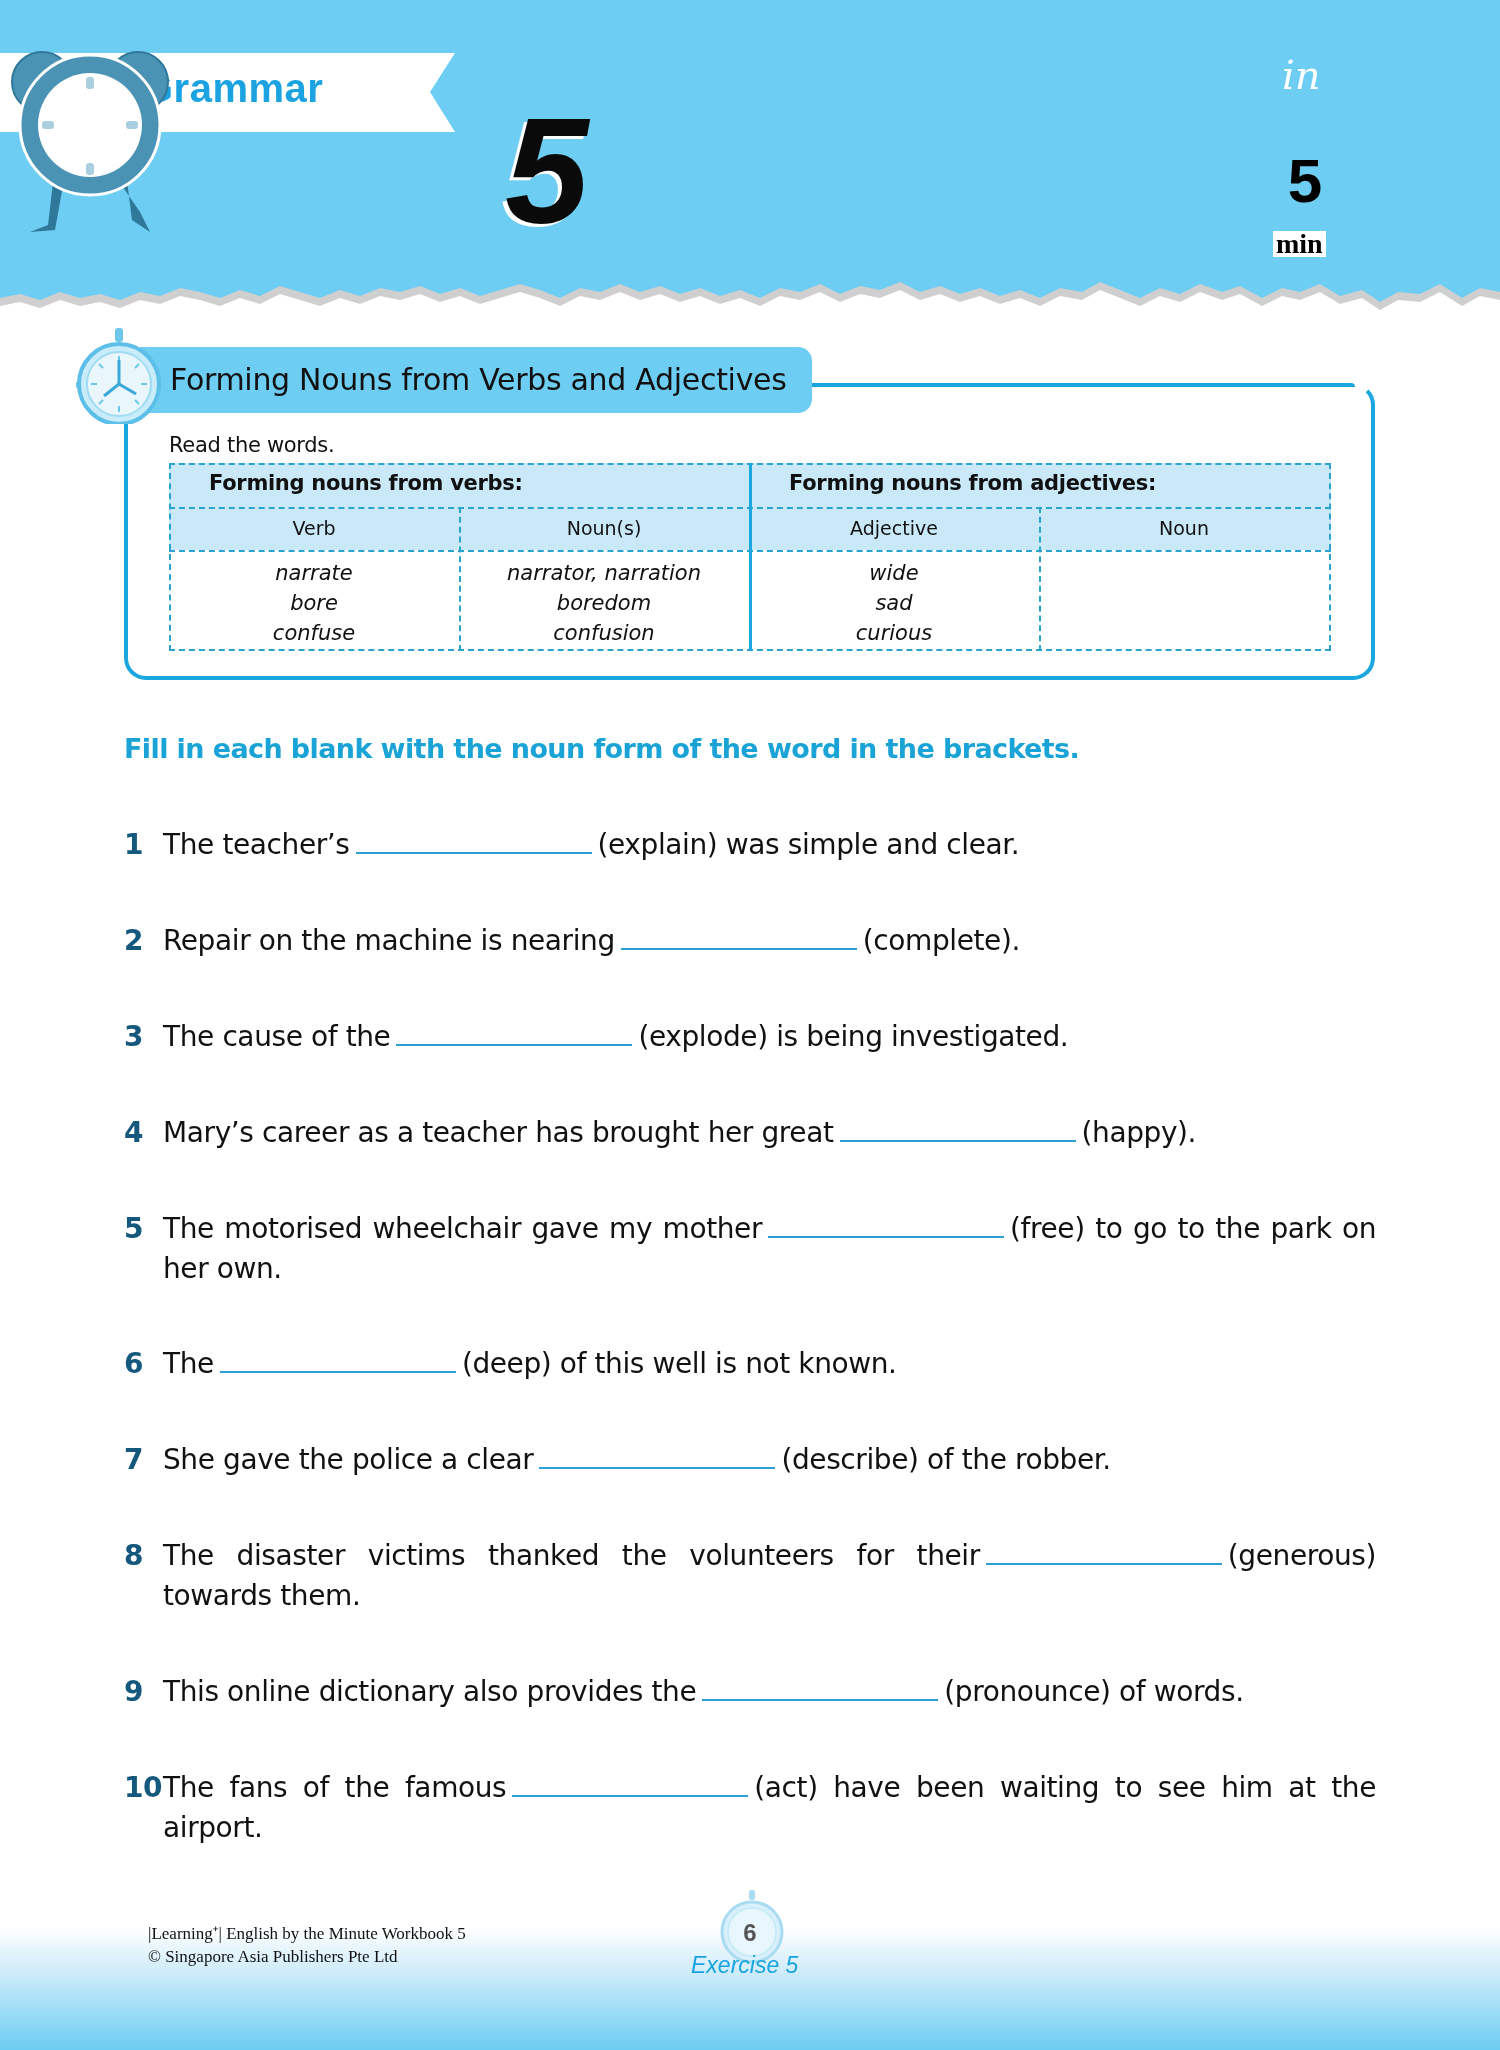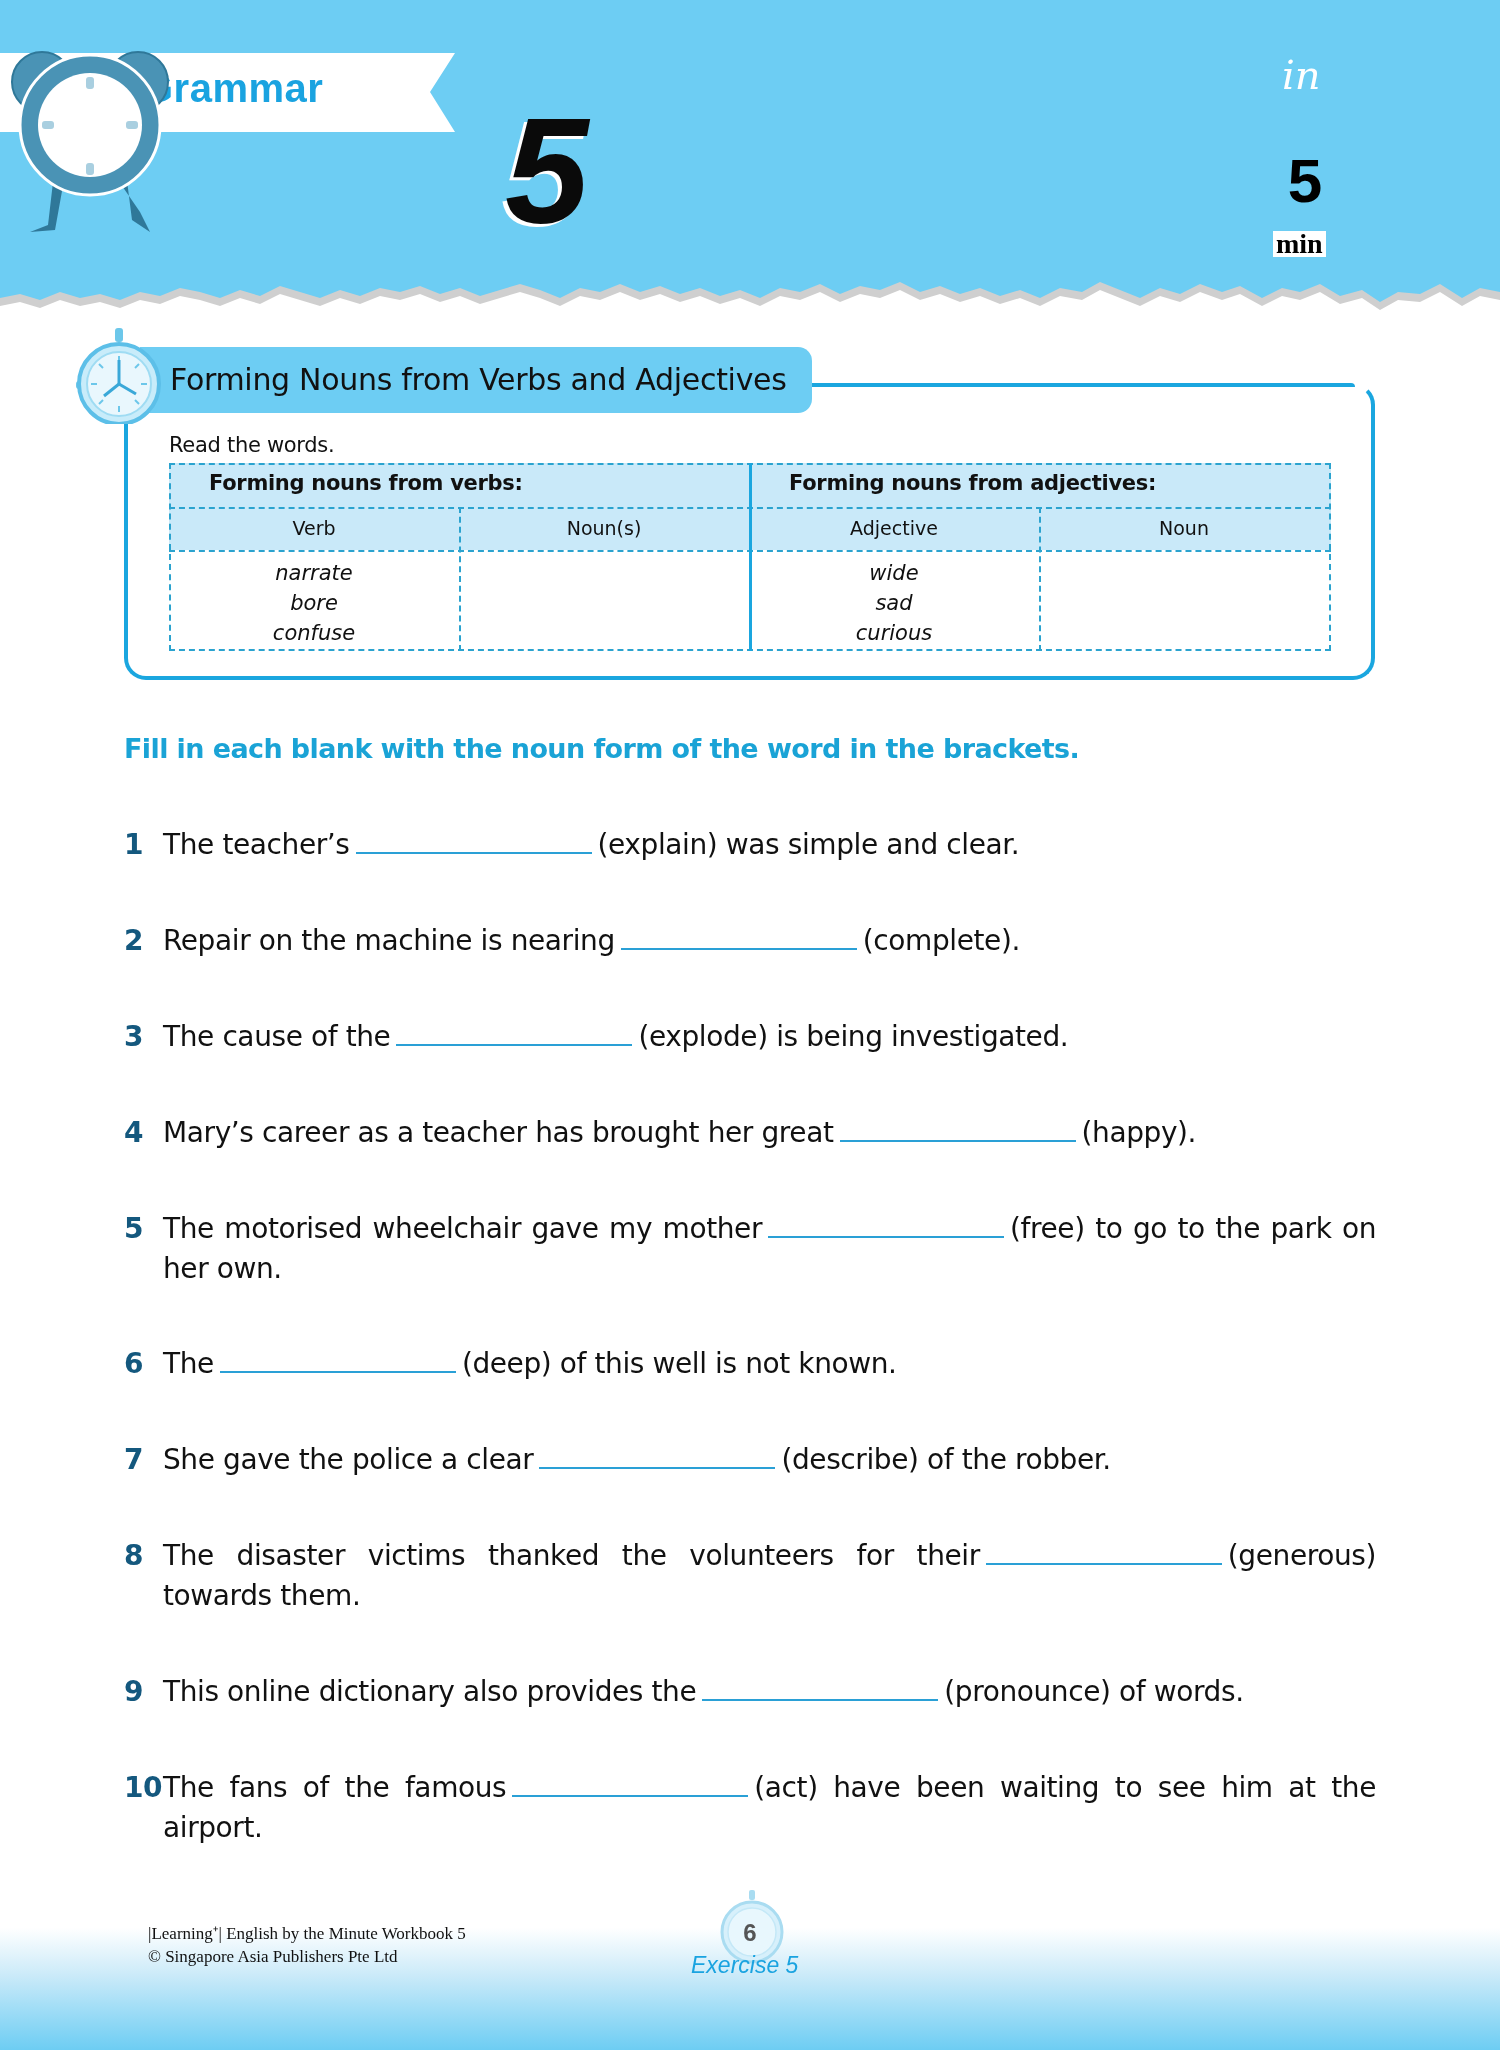--- a/index.html
+++ b/index.html
@@ -137,20 +137,25 @@
   <div class="col-head" style="left:0">Verb</div>
   <div class="col-head" style="left:290px">Noun(s)</div>
   <div class="col-head" style="left:580px">Adjective</div>
   <div class="col-head" style="left:870px">Noun</div>
 
   <div class="col-cells" style="left:0">
     <div>narrate</div>
     <div>bore</div>
     <div>confuse</div>
   </div>
+  <div class="col-cells" style="left:290px">
+    <div>narrator, narration</div>
+    <div>boredom</div>
+    <div>confusion</div>
+  </div>
   <div class="col-cells" style="left:580px">
     <div>wide</div>
     <div>sad</div>
     <div>curious</div>
   </div>
 </div>
 
 <div class="instruction">Fill in each blank with the noun form of the word in the brackets.</div>
 
 <div class="question" style="top:825px">

